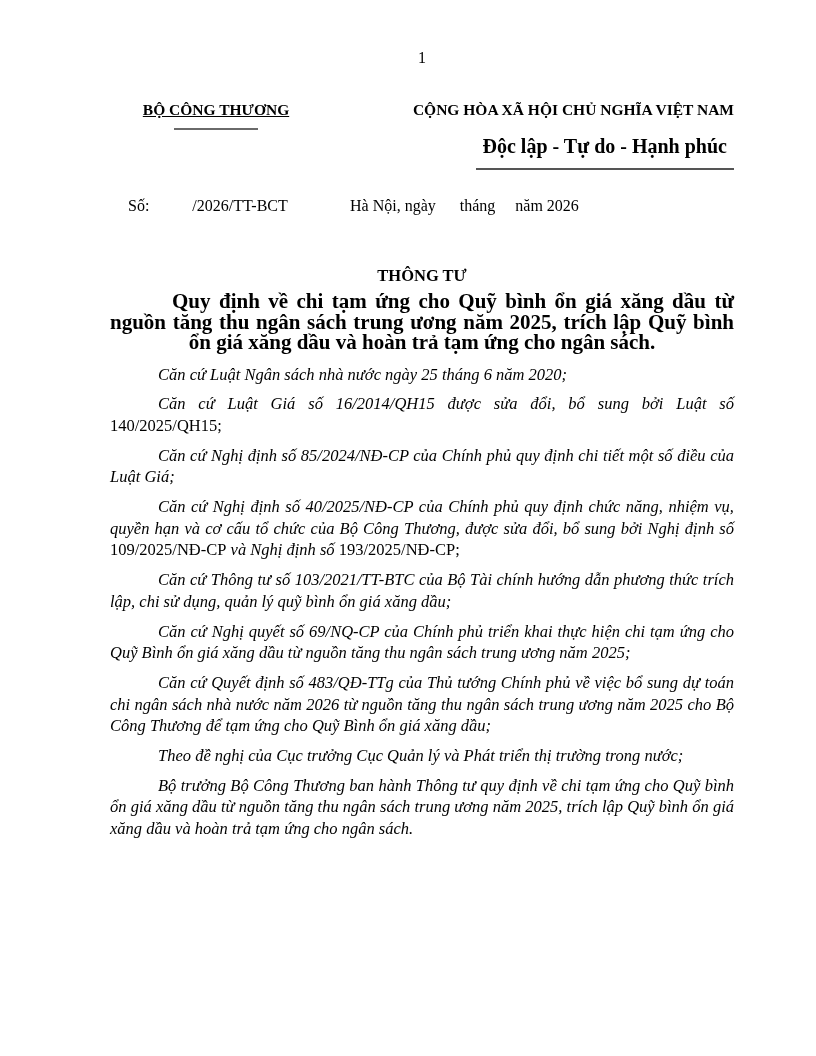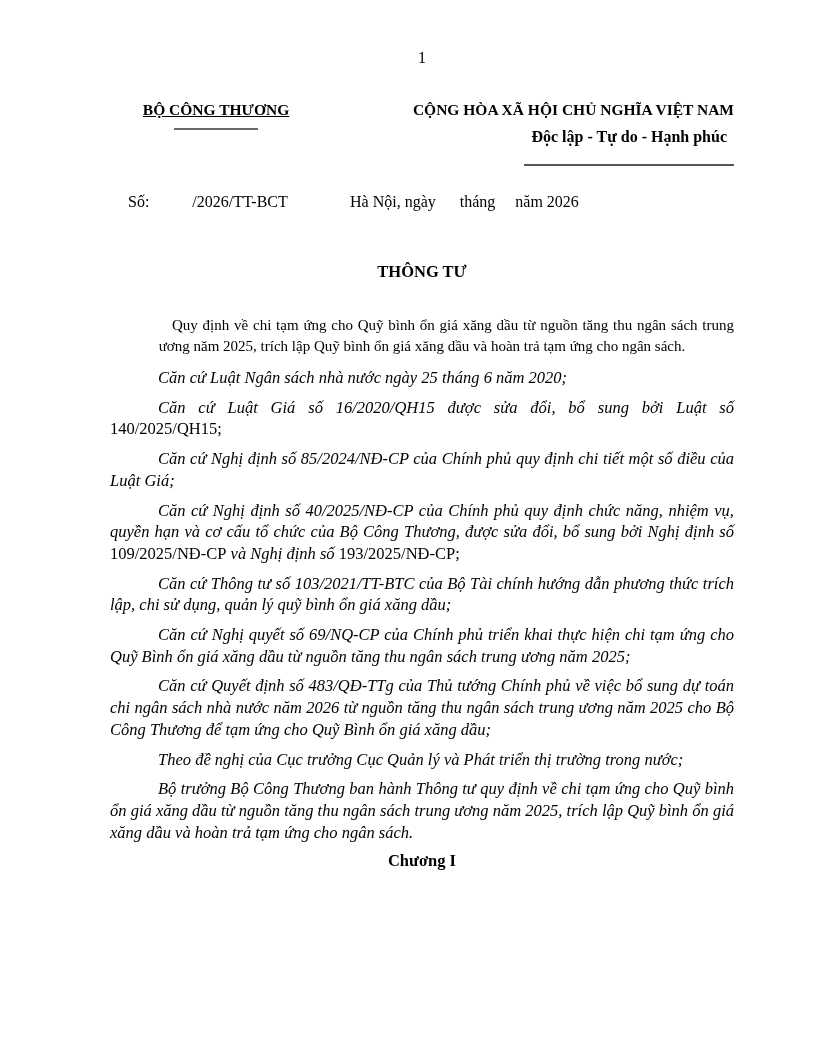--- a/index.html
+++ b/index.html
@@ -13,28 +13,28 @@
     font-family:"Liberation Serif", serif;
     overflow:hidden;
   }
   .page-number{text-align:center;font-size:16px;line-height:19px;}
   .hdr-row1{display:flex;margin-top:33px;}
   .hdr-left{width:212px;flex:none;text-align:center;text-decoration:underline;}
   .org-name{font-weight:bold;font-size:15.5px;line-height:19px;white-space:nowrap;}
   .org-rule{width:84px;height:0;border-top:2px solid #6a6a6a;margin:9px auto 0;}
   .hdr-right{flex:1;text-align:right;}
   .republic1{font-weight:bold;font-size:15.5px;line-height:19px;white-space:nowrap;}
-  .republic2{display:inline-block;font-weight:bold;font-size:16px;line-height:19px;margin-top:8px;
-             padding:0 7px 18px;border-bottom:2px solid #555;white-space:nowrap;}
+  .republic2{display:inline-block;font-weight:bold;font-size:20px;line-height:19px;margin-top:18px;
+             padding:0 7px 12px;border-bottom:2px solid #555;white-space:nowrap;}
   .hdr-row2{display:flex;margin-top:26px;font-size:16px;line-height:19px;gap:28px;}
   .so-cell{width:212px;flex:none;box-sizing:border-box;padding-left:18px;text-align:left;}
   .so-value{margin-left:43px;}
   .date-cell{flex:1;text-align:left;white-space:pre;}
   .doc-type{margin-top:51px;text-align:center;font-weight:bold;font-size:16.5px;line-height:19px;}
-  .doc-title{margin-top:34px;font-weight:normal;font-size:15px;line-height:20.5px;
+  .doc-title{margin-top:6px;font-weight:bold;font-size:21px;line-height:20.5px;
              text-align:justify;text-align-last:center;text-indent:62px;}
   .preamble{margin-top:11px;}
   .preamble p{margin:0 0 8px 0;font-size:16.5px;line-height:21.7px;text-align:justify;text-indent:48px;}
   .ri{font-style:italic;}
   .rn{font-style:normal;}
   .chapter{text-align:center;font-weight:bold;font-size:16.5px;line-height:20px;}
 </style>
 </head>
 <body>
 
@@ -57,25 +57,24 @@
     <div class="so-cell"><span>Số:</span><span class="so-value">/2026/TT-BCT</span></div>
     <div class="date-cell">Hà Nội, ngày      tháng     năm 2026</div>
   </div>
 
   <div class="doc-type">THÔNG TƯ</div>
 
   <div class="doc-title">Quy định về chi tạm ứng cho Quỹ bình ổn giá xăng dầu từ nguồn tăng thu ngân sách trung ương năm 2025, trích lập Quỹ bình ổn giá xăng dầu và hoàn trả tạm ứng cho ngân sách.</div>
 
   <div class="preamble">
     <p><span class="ri">Căn cứ Luật Ngân sách nhà nước ngày 25 tháng 6 năm 2020;</span></p>
-    <p><span class="ri">Căn cứ Luật Giá số 16/2020/QH15 được sửa đổi, bổ sung bởi Luật số </span><span class="rn">140/2025/QH15;</span></p>
+    <p><span class="ri">Căn cứ Luật Giá số 16/2014/QH15 được sửa đổi, bổ sung bởi Luật số </span><span class="rn">140/2025/QH15;</span></p>
     <p><span class="ri">Căn cứ Nghị định số 85/2024/NĐ-CP của Chính phủ quy định chi tiết một số điều của Luật Giá;</span></p>
     <p><span class="ri">Căn cứ Nghị định số 40/2025/NĐ-CP của Chính phủ quy định chức năng, nhiệm vụ, quyền hạn và cơ cấu tổ chức của Bộ Công Thương, được sửa đổi, bổ sung bởi Nghị định số </span><span class="rn">109/2025/NĐ-CP</span><span class="ri"> và Nghị định số </span><span class="rn">193/2025/NĐ-CP;</span></p>
     <p><span class="ri">Căn cứ Thông tư số 103/2021/TT-BTC của Bộ Tài chính hướng dẫn phương thức trích lập, chi sử dụng, quản lý quỹ bình ổn giá xăng dầu;</span></p>
     <p><span class="ri">Căn cứ Nghị quyết số 69/NQ-CP của Chính phủ triển khai thực hiện chi tạm ứng cho Quỹ Bình ổn giá xăng dầu từ nguồn tăng thu ngân sách trung ương năm 2025;</span></p>
     <p><span class="ri">Căn cứ Quyết định số 483/QĐ-TTg của Thủ tướng Chính phủ về việc bổ sung dự toán chi ngân sách nhà nước năm 2026 từ nguồn tăng thu ngân sách trung ương năm 2025 cho Bộ Công Thương để tạm ứng cho Quỹ Bình ổn giá xăng dầu;</span></p>
     <p><span class="ri">Theo đề nghị của Cục trưởng Cục Quản lý và Phát triển thị trường trong nước;</span></p>
     <p><span class="ri">Bộ trưởng Bộ Công Thương ban hành Thông tư quy định về chi tạm ứng cho Quỹ bình ổn giá xăng dầu từ nguồn tăng thu ngân sách trung ương năm 2025, trích lập Quỹ bình ổn giá xăng dầu và hoàn trả tạm ứng cho ngân sách.</span></p>
   </div>
 
-  <div class="chapter">Chương I</div>
 
 </div>
 
 </body></html>

